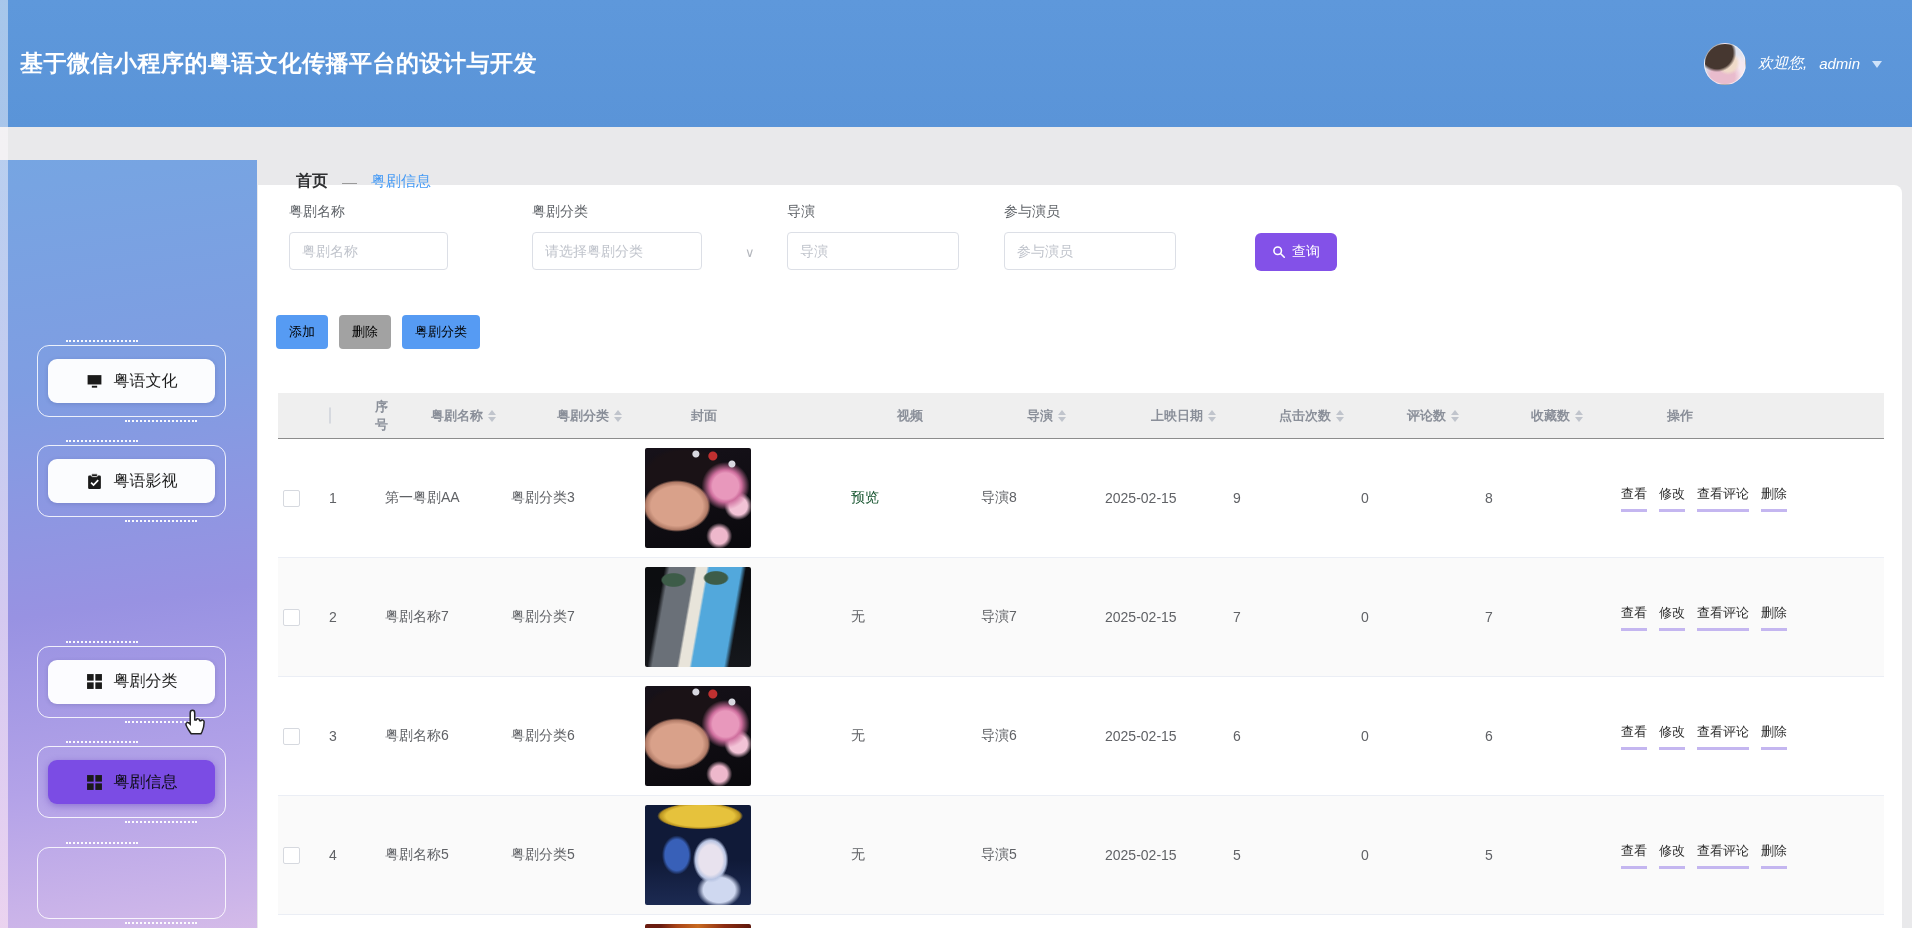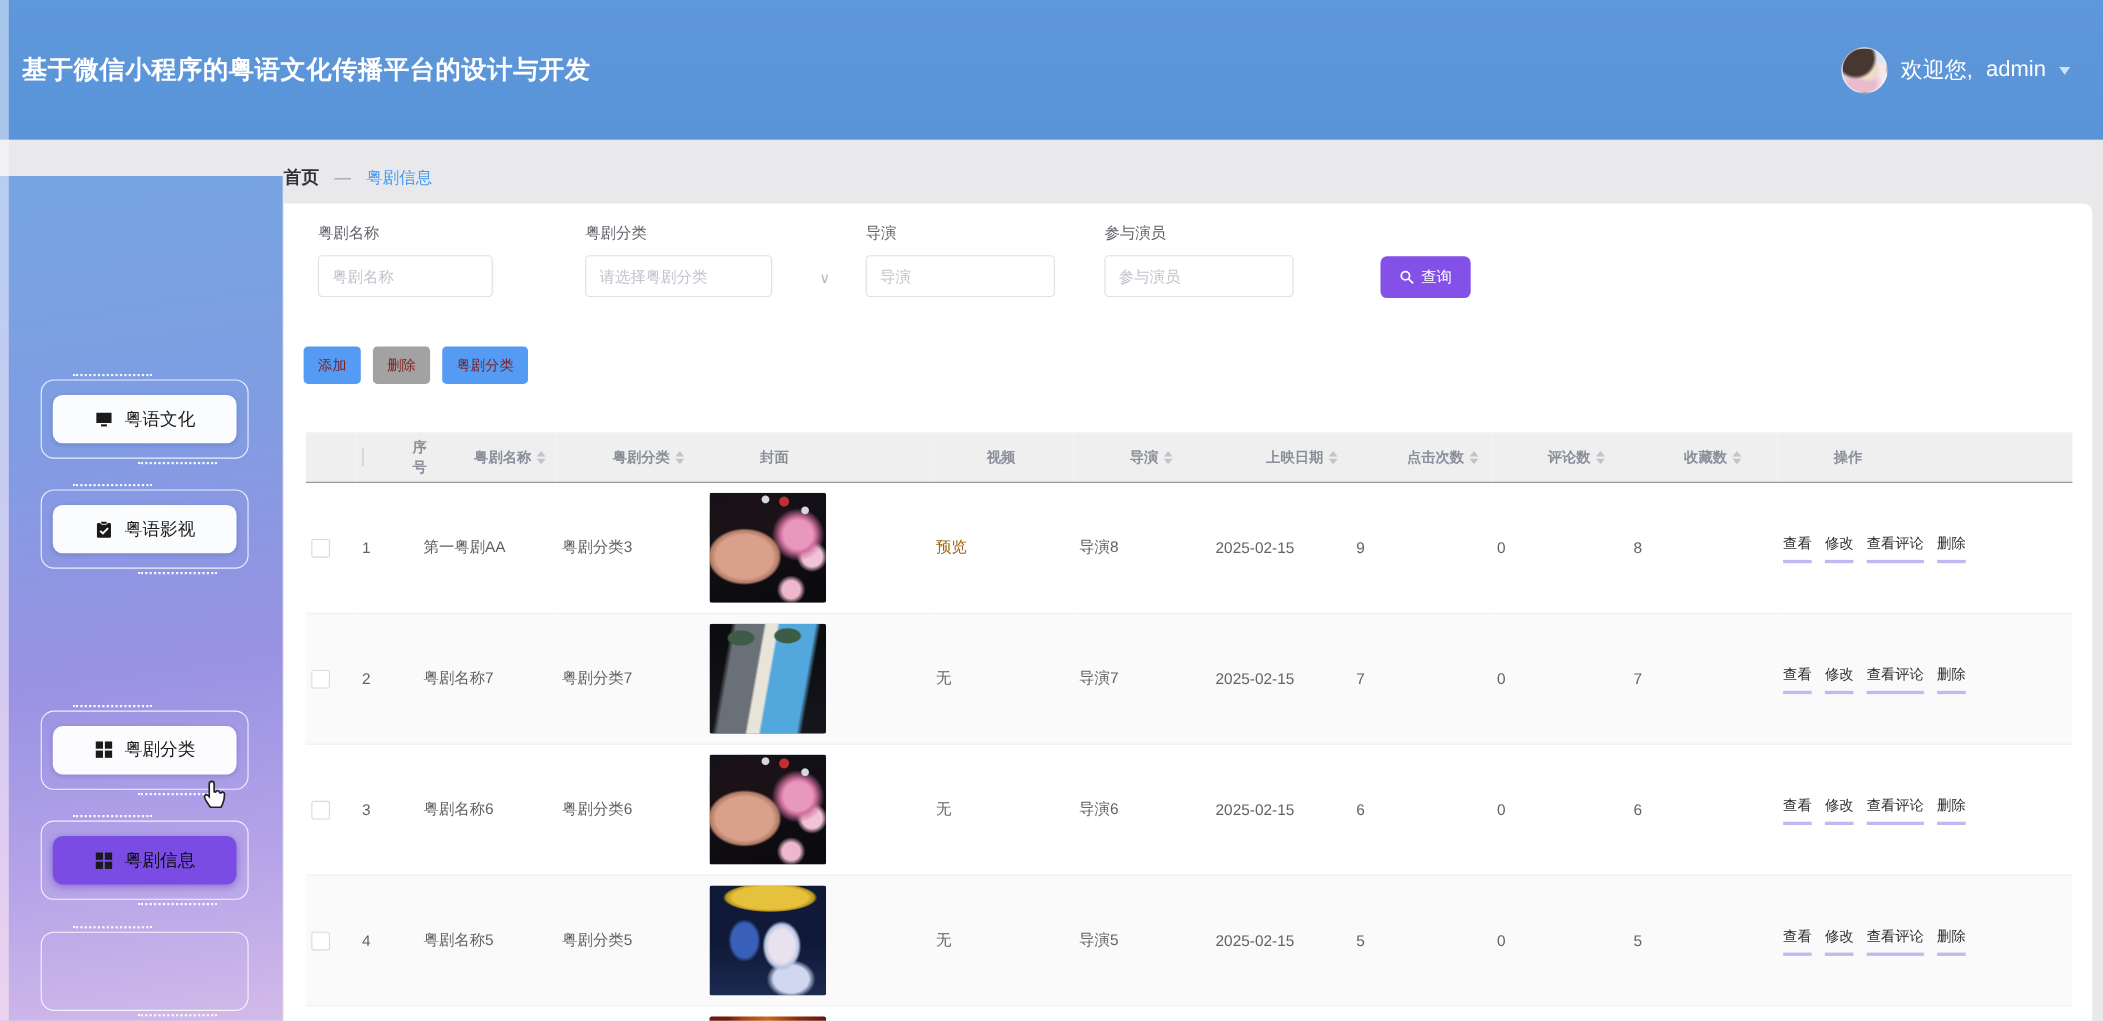--- a/index.html
+++ b/index.html
@@ -10,21 +10,21 @@
   .header{position:absolute;left:0;top:0;width:1912px;height:127px;background:linear-gradient(180deg,#5e98db,#5a94d8);display:flex;align-items:center;z-index:5;}
   .page-title{color:#fff;font-size:23px;font-weight:700;margin-left:20px;letter-spacing:.5px;}
   .user-menu{position:absolute;right:30px;top:0;height:127px;display:flex;align-items:center;gap:12px;}
   .avatar{width:40px;height:40px;border-radius:50%;border:1px solid rgba(255,255,255,.6);
     background:
       radial-gradient(circle at 30% 22%,#463730 0 38%,transparent 46%),
       radial-gradient(circle at 58% 48%,#f0dbc9 0 26%,transparent 38%),
       radial-gradient(circle at 44% 82%,#e9bccd 0 30%,transparent 48%),
       radial-gradient(circle at 80% 70%,#f6e8ef 0 25%,transparent 40%),
       linear-gradient(135deg,#ccd9ea,#f3ecf2);}
-  .welcome{color:#fff;font-size:20px;}
+  .welcome{color:#fff;font-size:15px;font-style:italic;}
   .caret-down{width:0;height:0;border:5px solid transparent;border-top:7px solid #cfe3fa;margin-top:7px;}
 
   
   .left-strip{position:absolute;left:0;top:0;width:8px;height:928px;z-index:40;
     background:linear-gradient(180deg,rgba(255,255,255,.45),rgba(250,238,250,.6) 60%,rgba(248,224,242,.7));}
 
   
   .sidebar{position:absolute;left:0;top:127px;width:257px;height:801px;z-index:4;
     background:linear-gradient(172deg,#76a5e2 0%,#7f9de2 28%,#9892e2 55%,#b3a2e8 76%,#ccb5e9 92%,#dcc0e8 100%);margin-top:33px;}
   .menu-item{position:absolute;left:37px;width:189px;height:72px;}
@@ -33,40 +33,40 @@
   .menu-frame::after{content:"";position:absolute;bottom:-6px;right:28px;width:72px;border-bottom:2px dotted rgba(255,255,255,.95);}
   .menu-btn{position:absolute;left:11px;top:14px;width:167px;height:44px;background:rgba(255,255,255,.97);border-radius:9px;
     display:flex;align-items:center;justify-content:center;gap:11px;font-size:16px;color:#1c1c1c;box-shadow:0 1px 4px rgba(30,40,90,.18);cursor:pointer;}
   .menu-item.active .menu-btn,.menu-item.hover .menu-btn{background:#7b4ce4;color:#0c0c14;box-shadow:0 2px 7px rgba(80,40,180,.4);}
   .mi-icon{display:flex;align-items:center;}
   .mi-icon svg{width:17px;height:17px;display:block;}
   .mi-label{white-space:nowrap;}
 
   
   .main-bg{position:absolute;left:257px;top:127px;right:0;bottom:0;background:#e9e9eb;}
-  .breadcrumb{position:absolute;left:258px;top:123px;height:76px;display:flex;align-items:center;font-size:15px;z-index:6;}
+  .breadcrumb{position:absolute;left:258px;top:143px;height:76px;display:flex;align-items:center;padding-left:38px;font-size:15px;z-index:6;}
   .bc-home{font-weight:700;font-size:16px;color:#303133;}
   .bc-sep{color:#9a9a9a;margin:0 14px;}
   .bc-current{color:#459af5;cursor:pointer;}
 
   .panel{position:absolute;left:258px;top:185px;width:1644px;height:900px;background:#fff;border-radius:0 8px 0 0;z-index:5;}
 
   
   .search-field{position:absolute;top:18px;}
   .sf-label{font-size:14px;color:#5f6368;display:block;margin-bottom:11px;}
   .search-field input{height:36px;border:1px solid #dcdfe6;border-radius:4px;padding:0 12px;font-size:14px;color:#333;outline:none;background:#fff;font-family:inherit;}
   .search-field input::placeholder{color:#c0c4cc;}
   .select-caret{position:absolute;left:487px;top:60px;font-size:13px;color:#b4b7bd;}
   .query-btn{position:absolute;left:997px;top:48px;width:82px;height:38px;background:#8351e8;border:none;border-radius:6px;color:#fff;
     font-size:14px;display:flex;align-items:center;justify-content:center;gap:6px;cursor:pointer;font-family:inherit;}
   .query-btn svg{width:14px;height:14px;}
 
   
   .toolbar{position:absolute;left:18px;top:130px;display:flex;gap:11px;}
-  .tb-btn{height:34px;padding:0 13px;border-radius:4px;color:#7f1d1d;font-size:13px;display:flex;align-items:center;cursor:pointer;}
+  .tb-btn{height:34px;padding:0 13px;border-radius:4px;color:#000000;font-size:13px;display:flex;align-items:center;cursor:pointer;}
   .tb-btn.primary{background:#569bf3;}
   .tb-btn.disabled{background:#a2a2a2;}
 
   
   .data-table{position:absolute;left:20px;top:208px;width:1606px;border-collapse:collapse;table-layout:fixed;}
   .data-table th{height:45px;background:#efefef;border-bottom:1px solid #8c8c8c;font-size:13px;color:#8a8f99;font-weight:700;text-align:left;padding:0 0 0 5px;}
   .th-inner{display:flex;align-items:center;gap:5px;margin-left:46px;}
   .caret-wrap{display:inline-flex;flex-direction:column;gap:2px;}
   .caret-wrap i{width:0;height:0;border:4px solid transparent;display:block;}
   .caret-wrap i.up{border-bottom:5px solid #c0c4cc;}
@@ -90,21 +90,21 @@
       radial-gradient(ellipse 15% 9% at 67% 11%,#3d5c48 0 70%,transparent 82%),
       linear-gradient(100deg,transparent 16%,#6a7078 20% 40%,#e8e4da 42% 50%,#52a8dc 52% 78%,transparent 82%),
       linear-gradient(180deg,#0c0d10 0 18%,#15171c 100%);}
   .cover-umbrella-scene{background:
       radial-gradient(ellipse 46% 15% at 52% 11%,#e6c23c 0 70%,#b8921f 82%,transparent 88%),
       radial-gradient(ellipse 22% 30% at 62% 55%,#e8e2ee 0 50%,#b8c4e2 65%,transparent 76%),
       radial-gradient(ellipse 20% 28% at 30% 50%,#3860b8 0 55%,transparent 70%),
       radial-gradient(ellipse 30% 25% at 70% 85%,#cfd8f0 0 50%,transparent 70%),
       linear-gradient(180deg,#101a38 0 55%,#1c2a52 100%);}
   .cover-red-scene{background:linear-gradient(90deg,#6a1c10 0 15%,#a84418 30%,#c86a20 50%,#8c2c12 75%,#5e180c 100%);}
-  .video-text.link{color:#a16207;cursor:pointer;}
+  .video-text.link{color:#14532d;cursor:pointer;}
   .actions{display:flex;gap:12px;align-items:center;}
   .act-btn{font-size:13px;color:#2f2f2f;padding-bottom:6px;border-bottom:3px solid #c4b6f0;cursor:pointer;white-space:nowrap;}
 
   
   .cursor{position:absolute;left:181px;top:706px;z-index:60;pointer-events:none;}
 </style>
 </head>
 <body>
 
 <div id="app">

